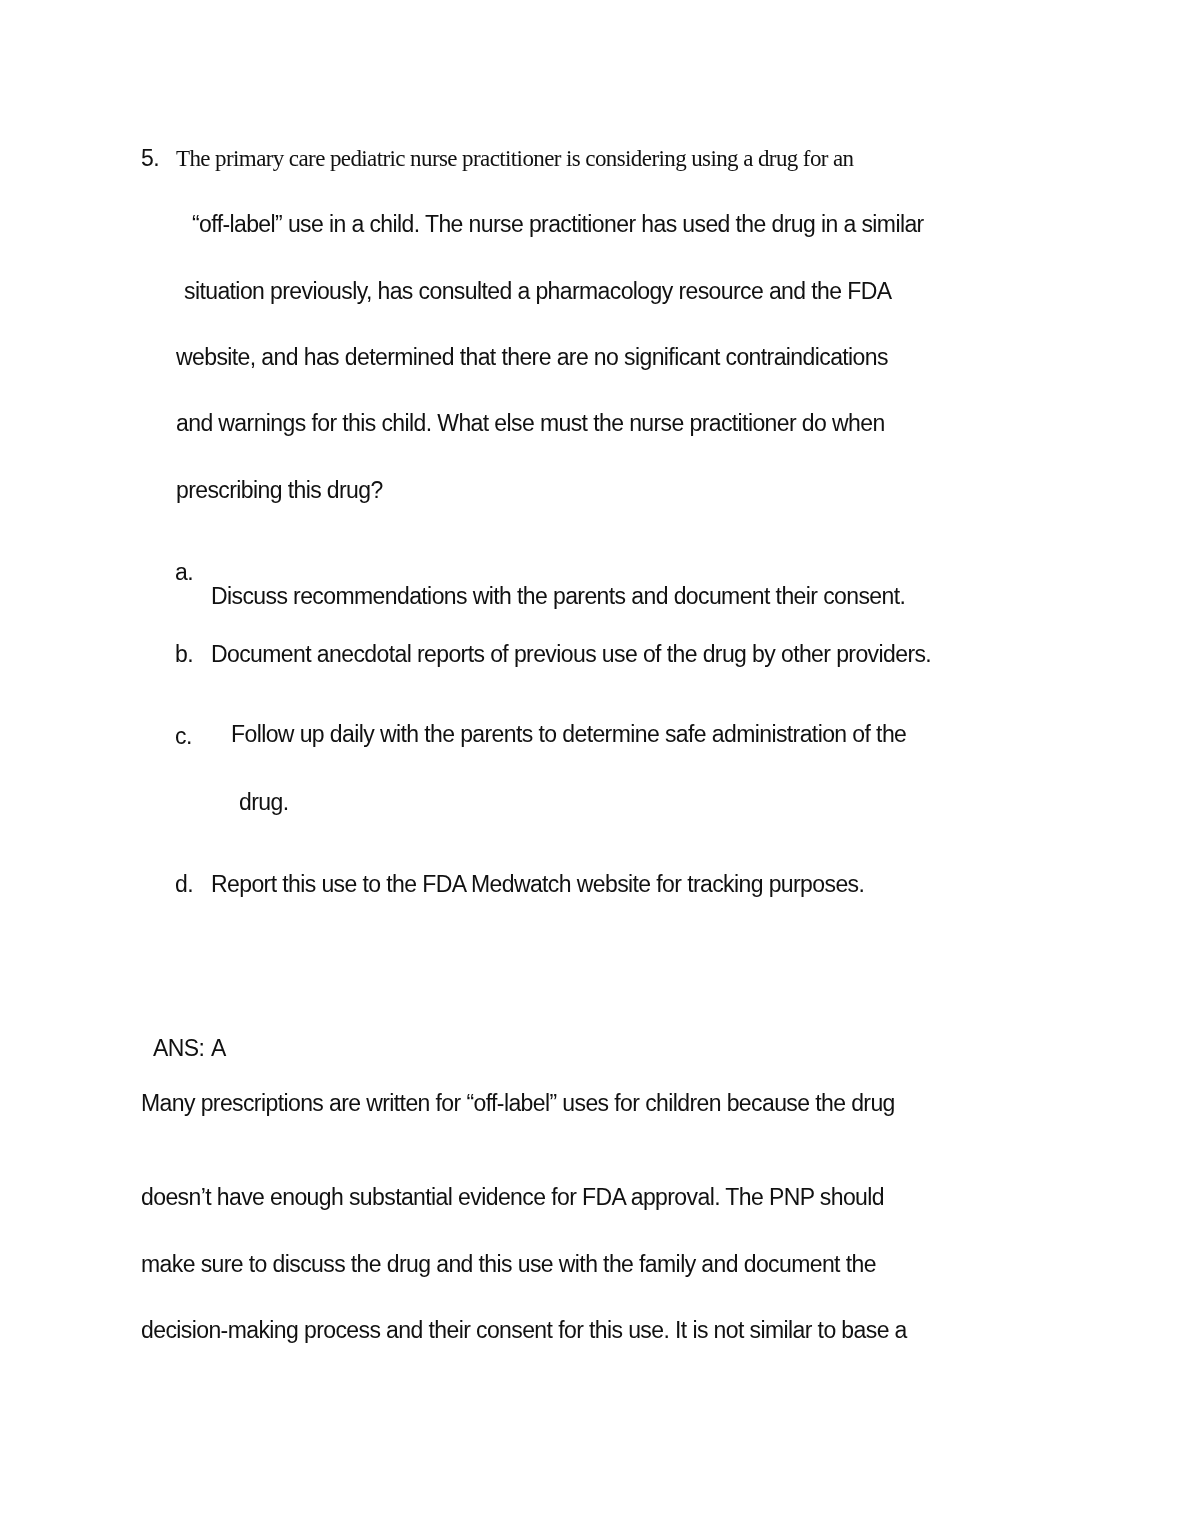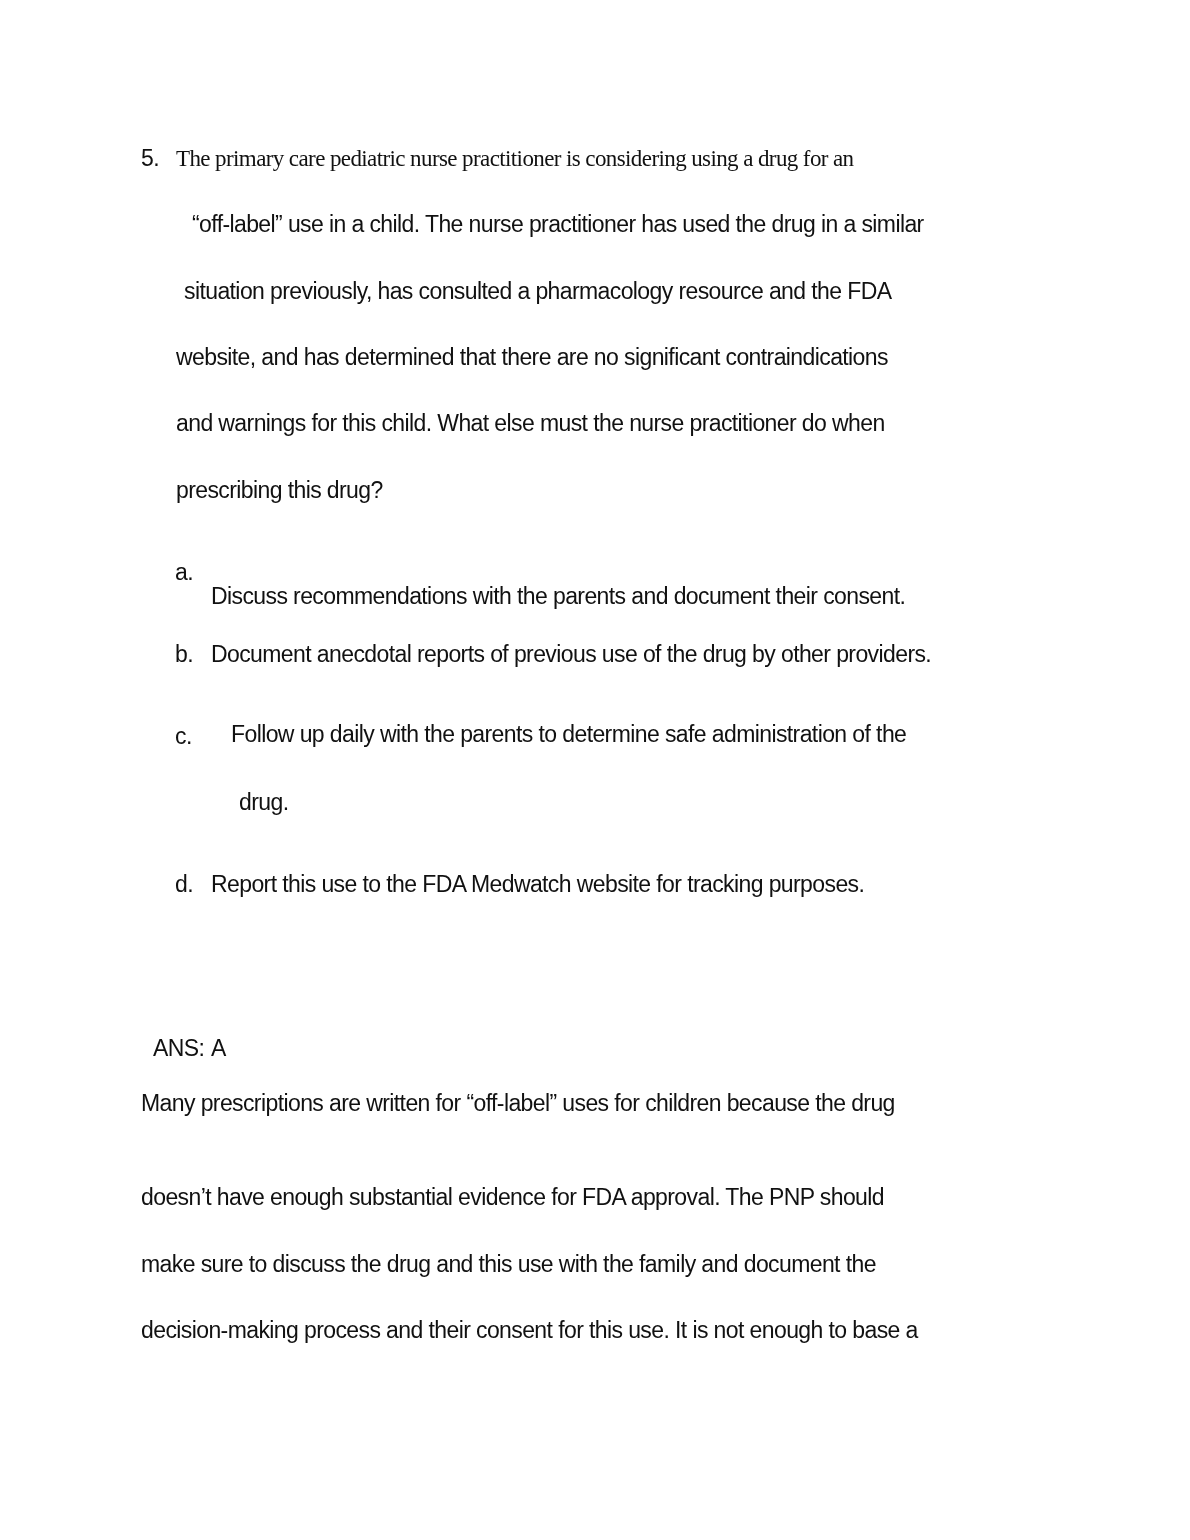--- a/index.html
+++ b/index.html
@@ -73,16 +73,16 @@
 
   <div>
     <span class="num" style="left:141px; top:1037px;margin-left:12px;">ANS:</span>
     <span class="num" style="left:211px; top:1037px;">A</span>
   </div>
 
   <div>
     <span class="line" style="left:141px; top:1076px;margin-top:16px;">Many prescriptions are written for “off-label” uses for children because the drug</span>
     <span class="line" style="left:141px; top:1186px;">doesn’t have enough substantial evidence for FDA approval. The PNP should</span>
     <span class="line" style="left:141px; top:1253px;">make sure to discuss the drug and this use with the family and document the</span>
-    <span class="line" style="left:141px; top:1319px;">decision-making process and their consent for this use. It is not enough to base a</span>
+    <span class="line" style="left:141px; top:1319px;">decision-making process and their consent for this use. It is not similar to base a</span>
   </div>
 
 </div>
 
 </body></html>

